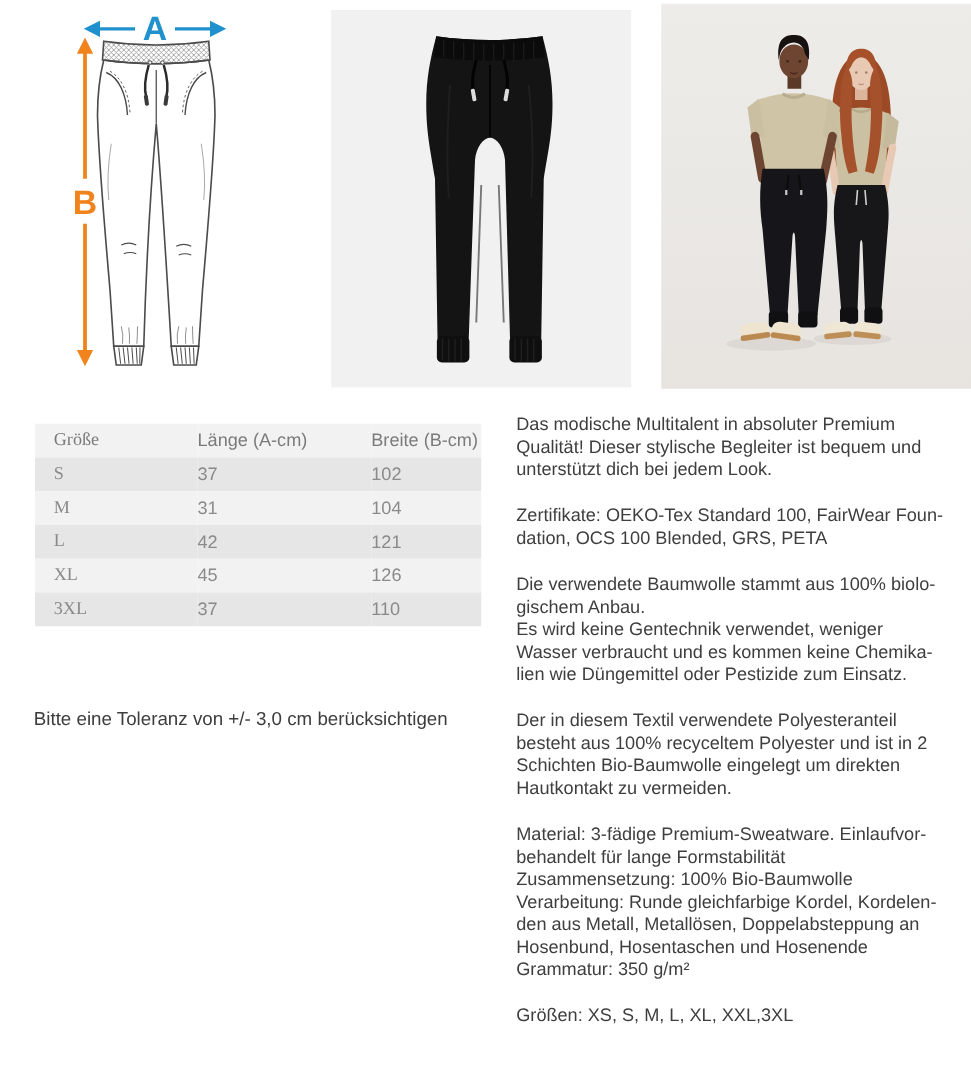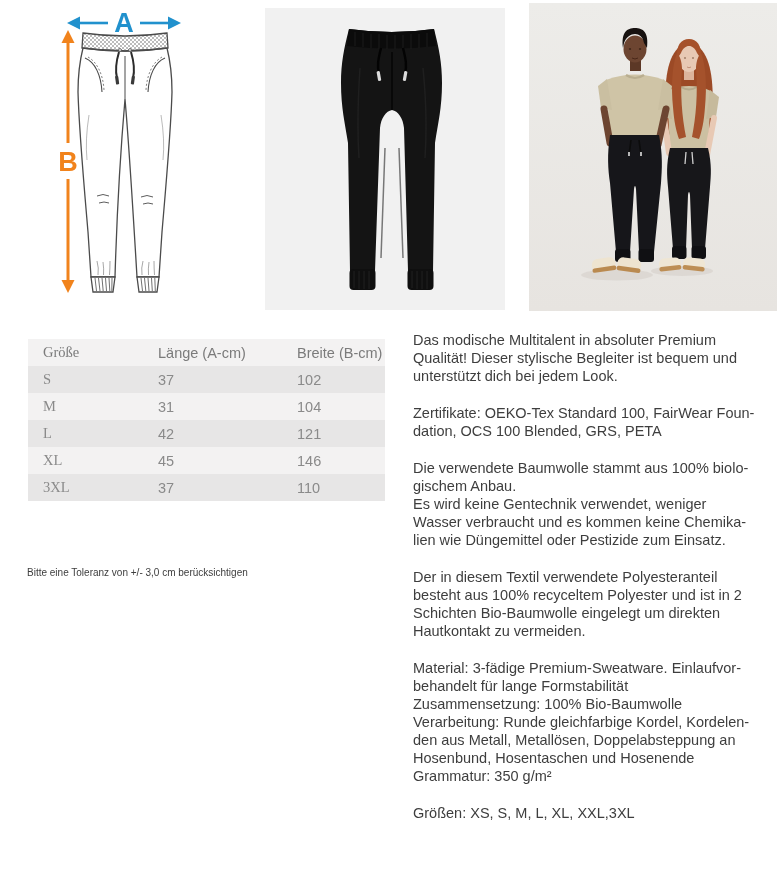--- a/index.html
+++ b/index.html
@@ -17,21 +17,21 @@
   .size-table{position:absolute;left:28px;top:339px;width:357px;border-collapse:collapse;table-layout:fixed;}
   .size-table th,.size-table td{height:27px;padding:0;font-weight:400;font-size:14.5px;text-align:left;vertical-align:middle;}
   .size-table th{color:#7b7b7b;}
   .size-table td{color:#8a8a8a;}
   .size-table .c1{width:115px;padding-left:15px;font-family:Liberation Serif, serif;}
   .size-table .c2{width:139px;}
   .size-table thead tr{background:#f3f2f2;}
   .size-table tbody tr:nth-child(odd){background:#e7e6e6;}
   .size-table tbody tr:nth-child(even){background:#f3f2f2;}
   
-  .tolerance{position:absolute;left:27px;top:567px;margin:0;font-size:10px;color:#3d3d3d;}
+  .tolerance{position:absolute;left:27px;top:567px;margin:0;font-size:15px;color:#3d3d3d;}
   .desc{position:absolute;left:413px;top:331px;width:372px;}
   .desc p{margin:0 0 19px 0;font-size:14.5px;line-height:18px;color:#3e3e3e;white-space:pre-line;}
 </style>
 </head>
 <body>
 
 <div class="diagram">
   <svg viewBox="0 0 155 310">
     <defs>
       <pattern id="hatch" width="4" height="4" patternUnits="userSpaceOnUse">
@@ -206,21 +206,21 @@
       <td class="c3">104</td>
     </tr>
     <tr>
       <td class="c1">L</td>
       <td class="c2">42</td>
       <td class="c3">121</td>
     </tr>
     <tr>
       <td class="c1">XL</td>
       <td class="c2">45</td>
-      <td class="c3">146</td>
+      <td class="c3">126</td>
     </tr>
     <tr>
       <td class="c1">3XL</td>
       <td class="c2">37</td>
       <td class="c3">110</td>
     </tr>
   </tbody>
 </table>
 
 <p class="tolerance">Bitte eine Toleranz von +/- 3,0 cm berücksichtigen</p>

